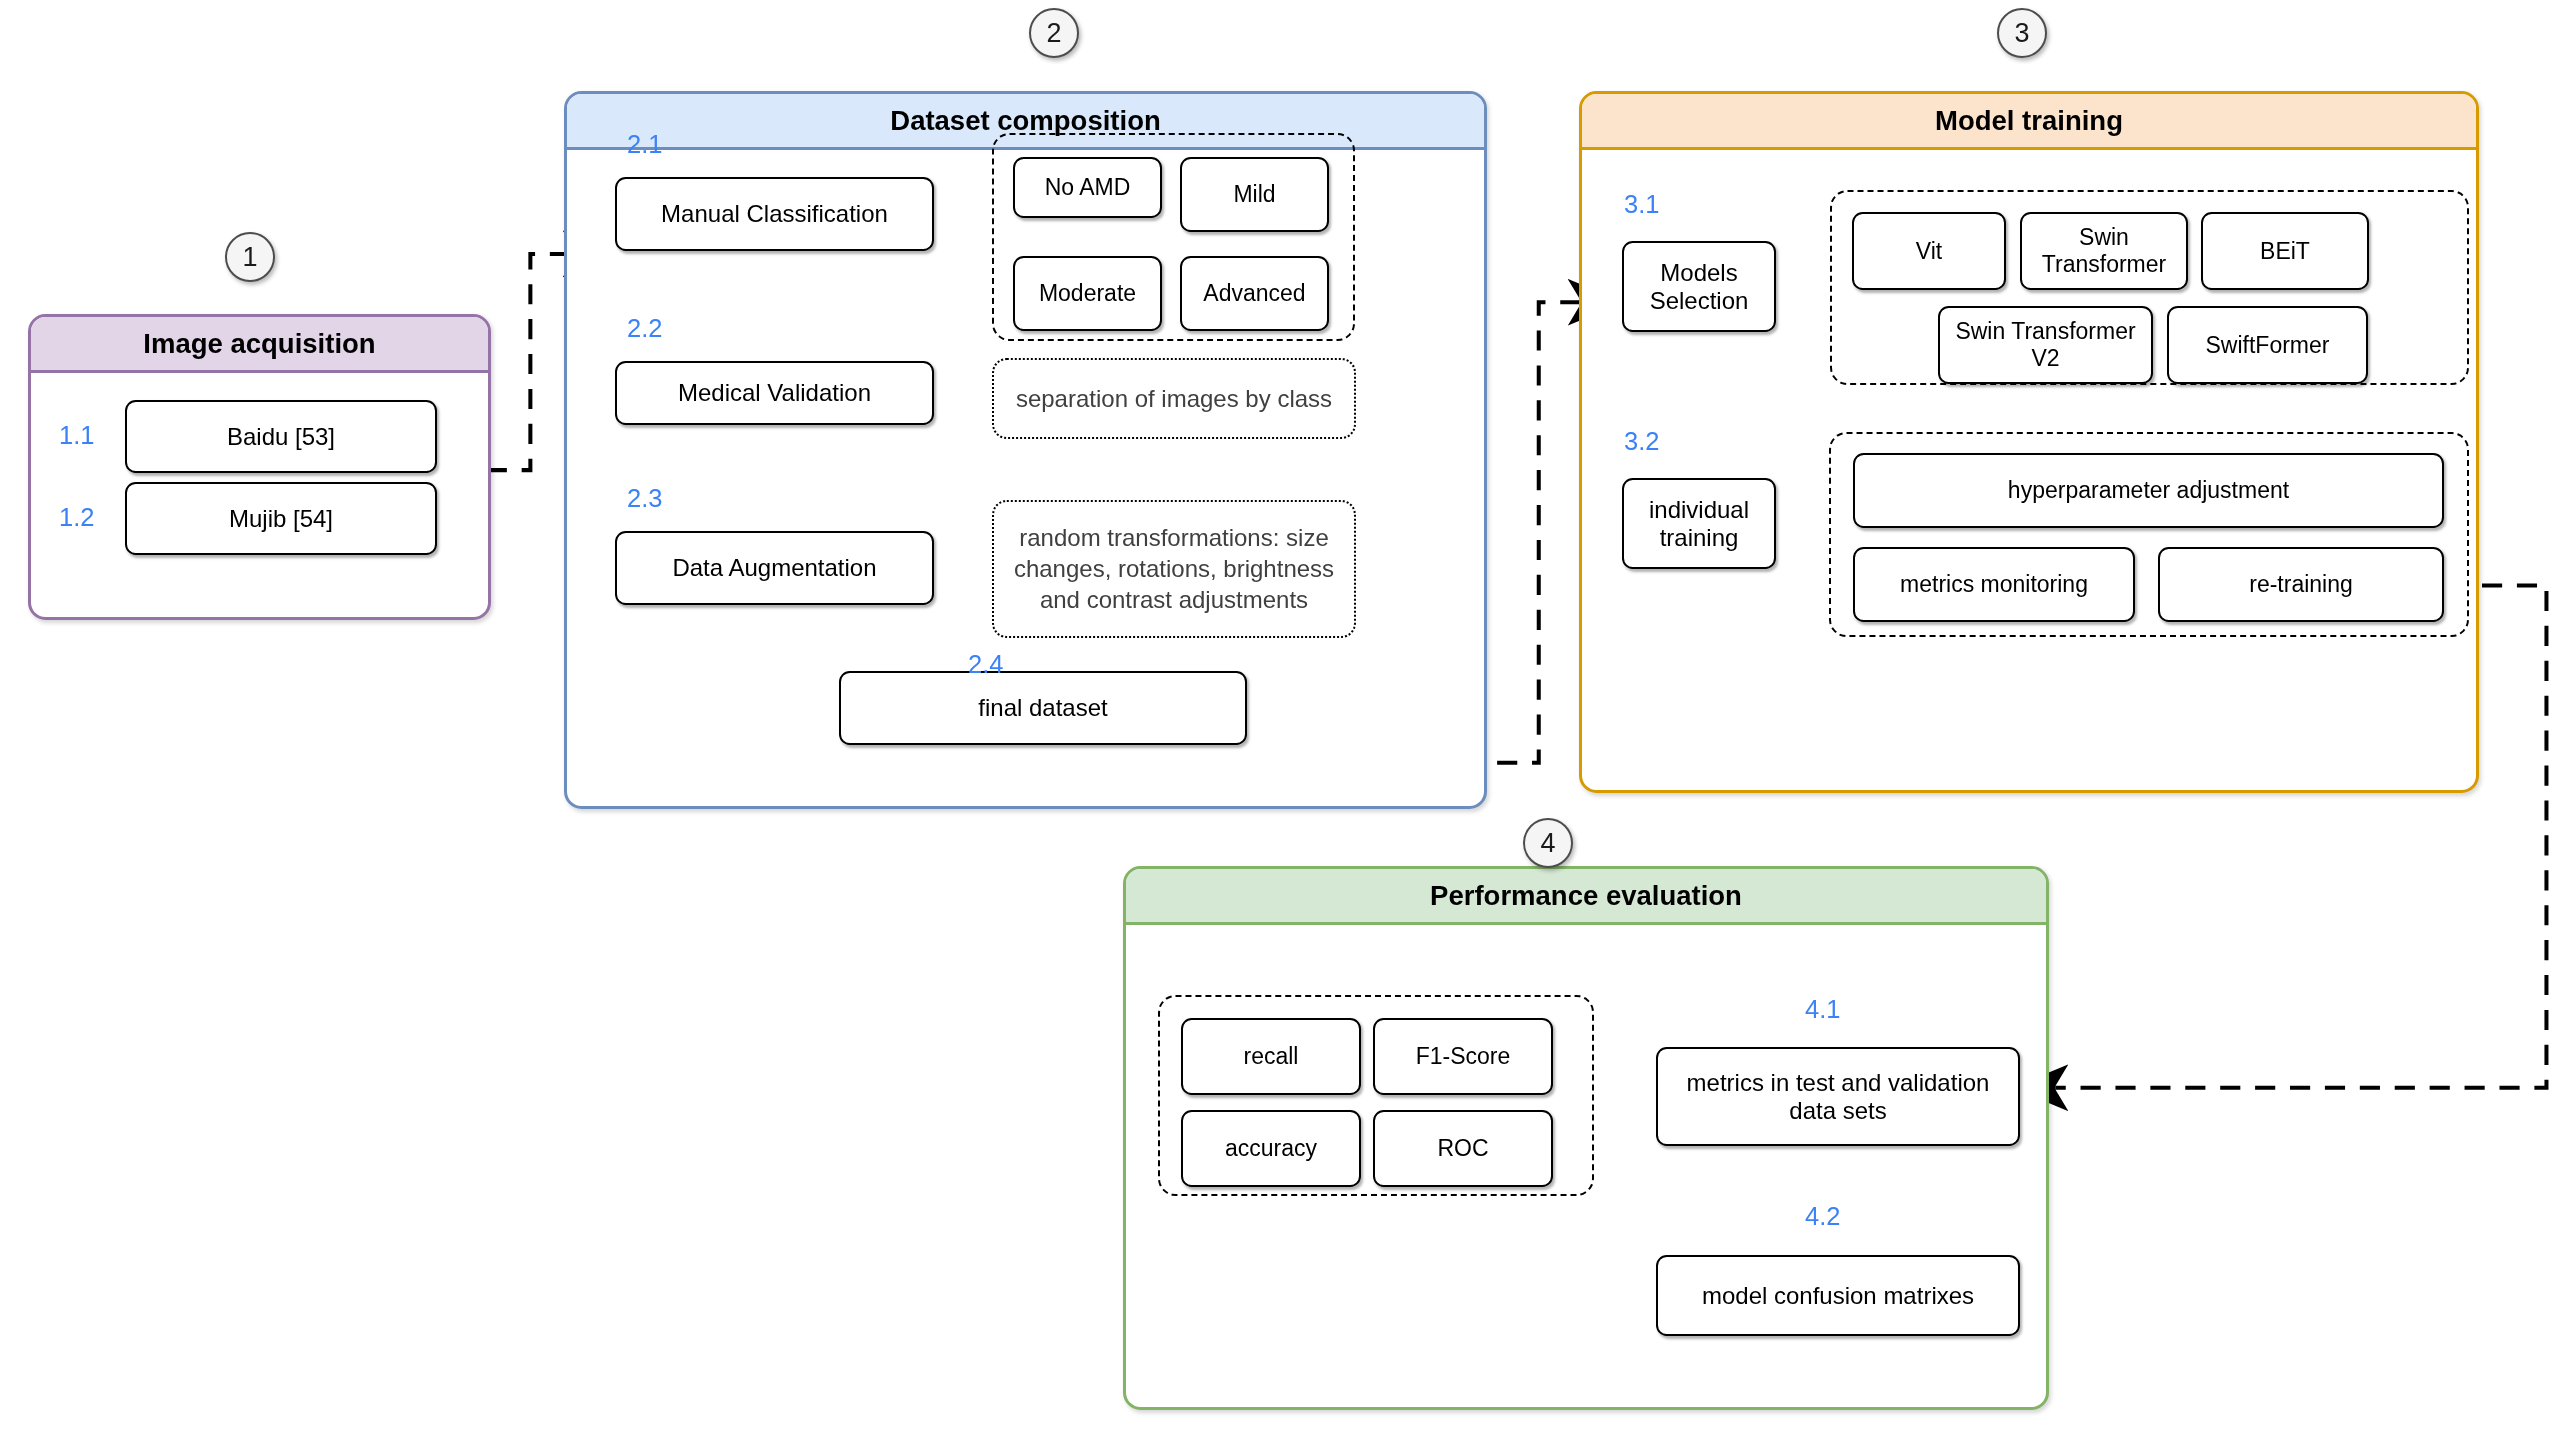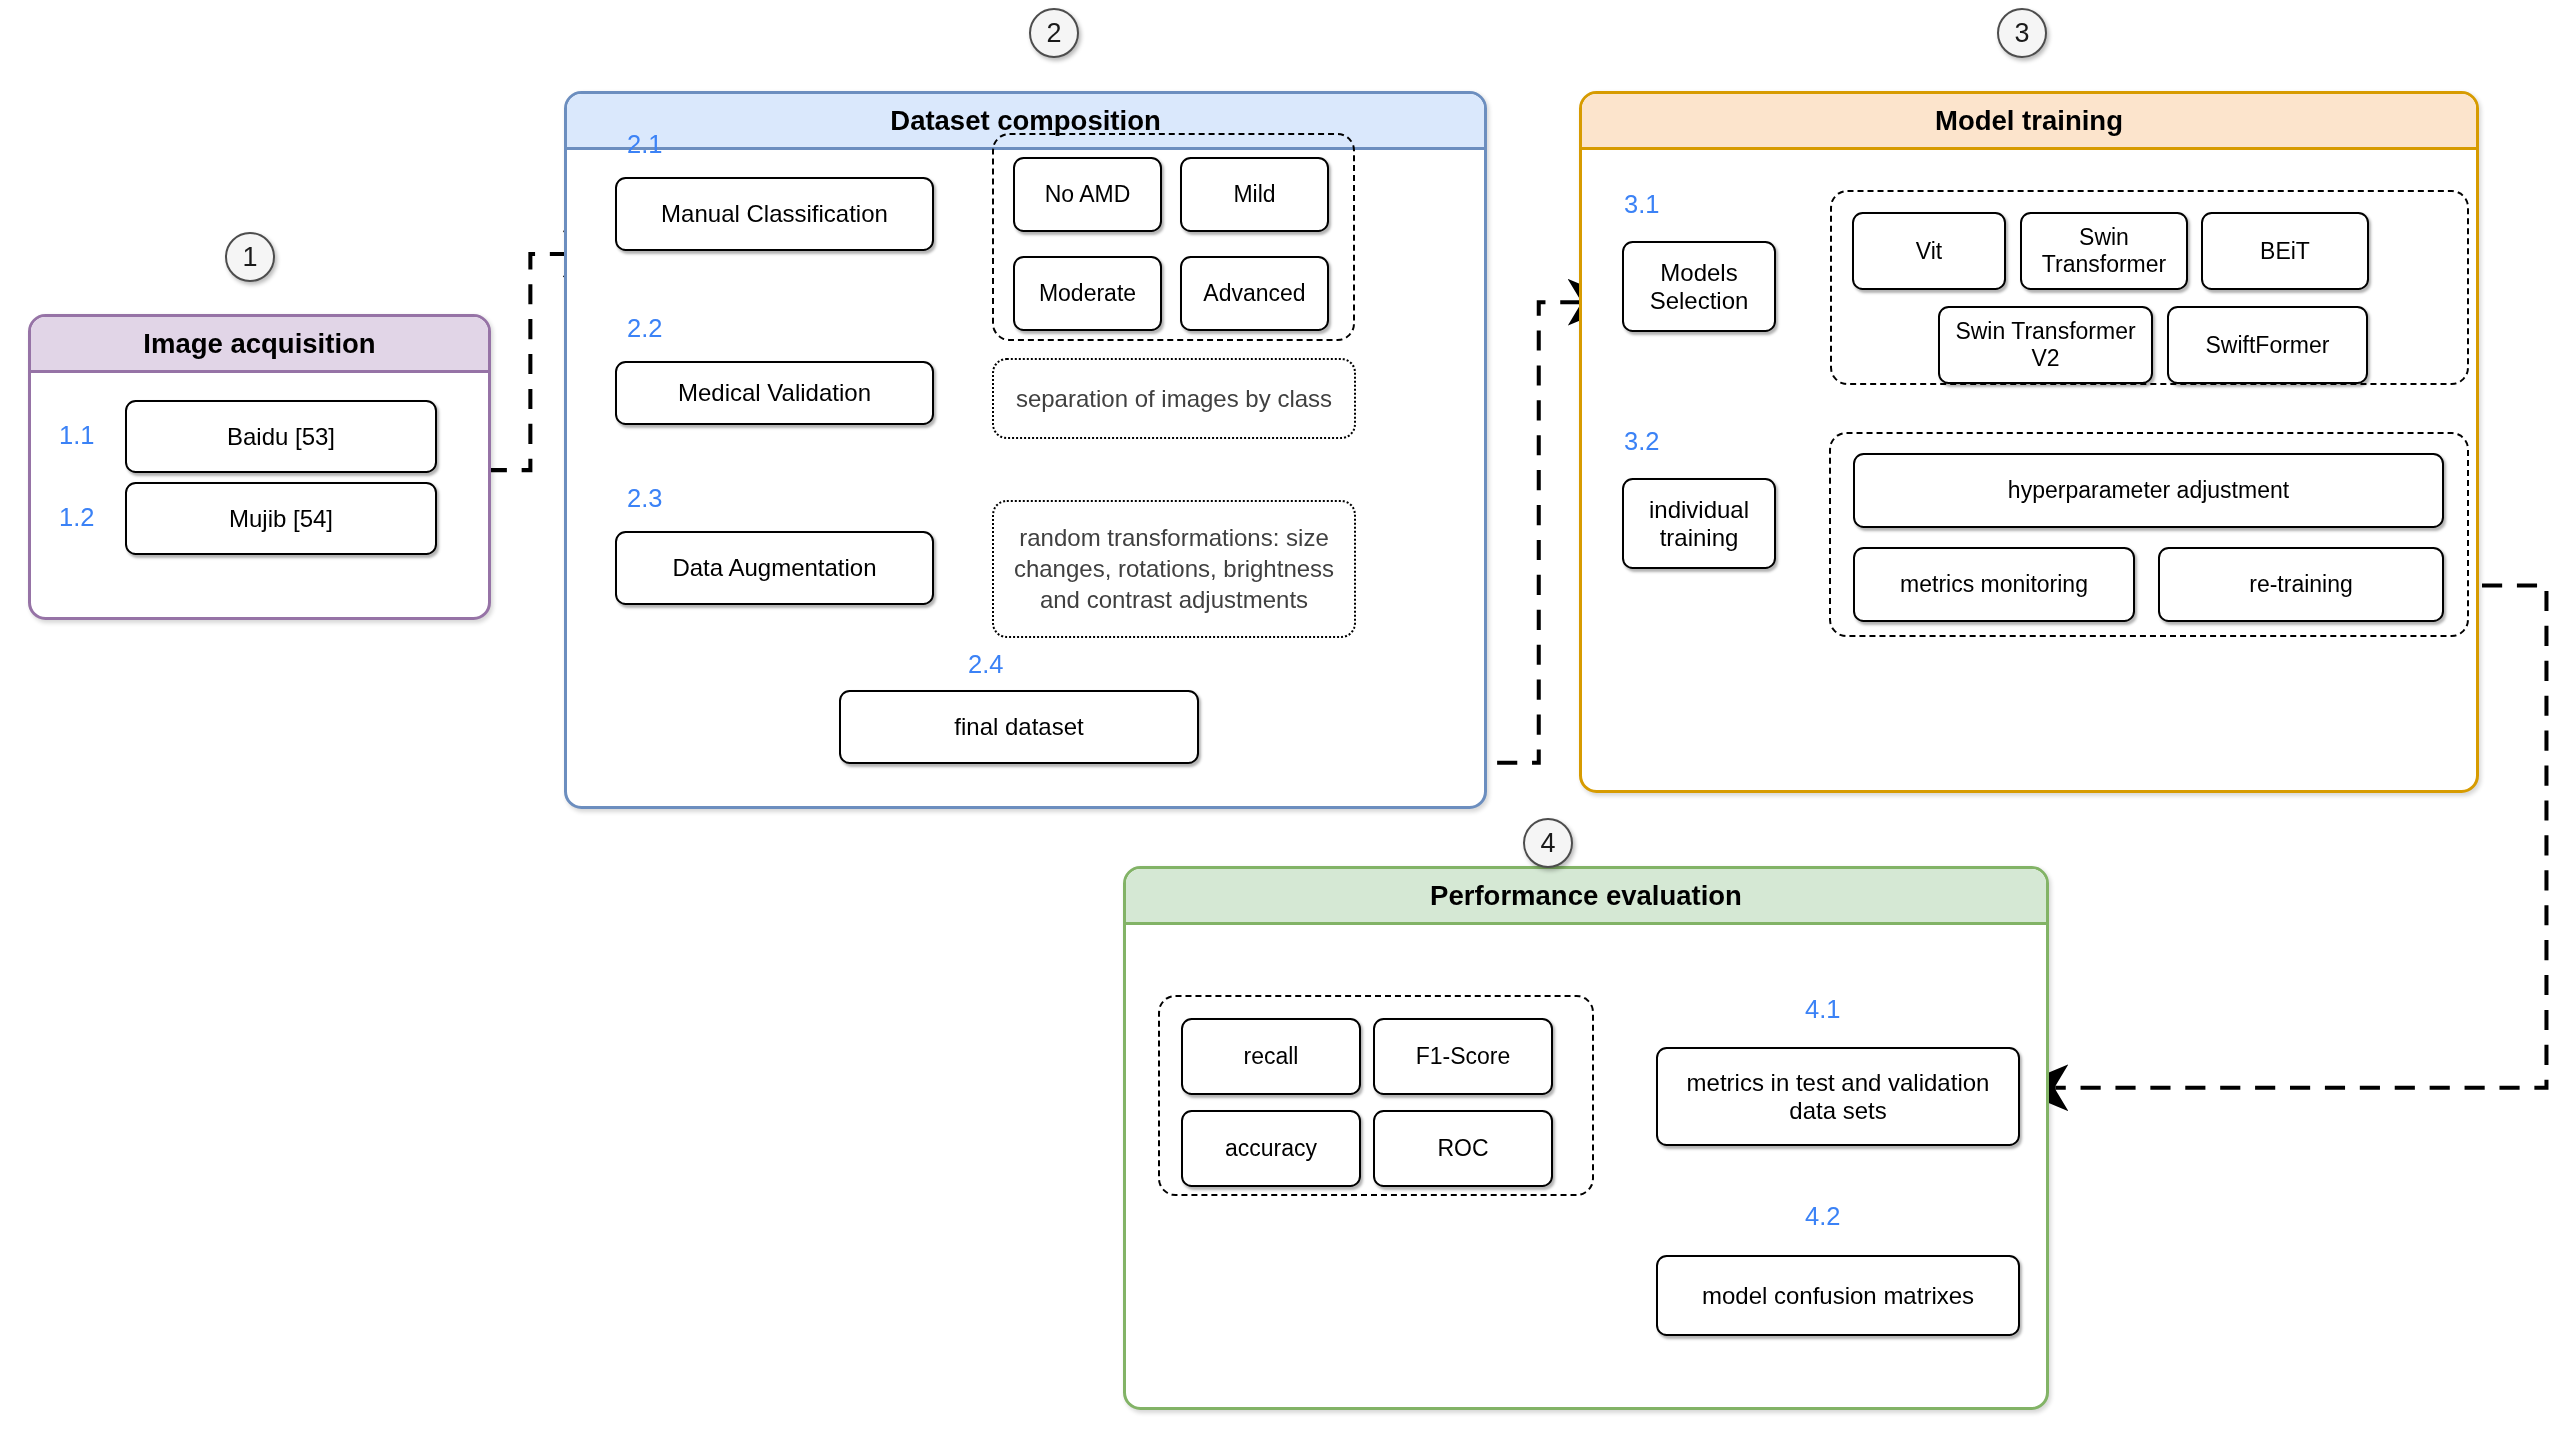--- a/index.html
+++ b/index.html
@@ -176,35 +176,35 @@
   </div>
 
   <div class="stage blue" style="left:564px; top:91px; width:923px; height:718px;">
     <div class="stage-title">Dataset composition</div>
     <div class="stage-body" style="height:658px;">
 
       <div class="step-num" style="left:60px; top:-20px;">2.1</div>
       <div class="node" style="left:48px; top:27px; width:319px; height:74px;">Manual Classification</div>
 
       <div class="group-dashed" style="left:425px; top:-17px; width:363px; height:208px;"></div>
-      <div class="node small" style="left:446px; top:6.7px; width:149px; height:75px;">No AMD</div>
+      <div class="node small" style="left:446px; top:6.7px; width:149px; height:61px;">No AMD</div>
       <div class="node small" style="left:613px; top:6.7px; width:149px; height:75px;">Mild</div>
       <div class="node small" style="left:446px; top:106px; width:149px; height:75px;">Moderate</div>
       <div class="node small" style="left:613px; top:106px; width:149px; height:75px;">Advanced</div>
 
       <div class="step-num" style="left:60px; top:164px;">2.2</div>
       <div class="node" style="left:48px; top:211px; width:319px; height:64px;">Medical Validation</div>
       <div class="group-dotted" style="left:425px; top:208px; width:364px; height:81px;">separation of images by class</div>
 
       <div class="step-num" style="left:60px; top:334px;">2.3</div>
       <div class="node" style="left:48px; top:381px; width:319px; height:74px;">Data Augmentation</div>
       <div class="group-dotted" style="left:425px; top:350px; width:364px; height:138px;">random transformations: size changes, rotations, brightness and contrast adjustments</div>
 
       <div class="step-num" style="left:401px; top:500px;">2.4</div>
-      <div class="node" style="left:272px; top:540px; width:360px; height:74px;">final dataset</div>
+      <div class="node" style="left:272px; top:521px; width:408px; height:74px;">final dataset</div>
     </div>
   </div>
 
   <div class="stage orange" style="left:1579px; top:91px; width:900px; height:702px;">
     <div class="stage-title">Model training</div>
     <div class="stage-body" style="height:641px;">
 
       <div class="step-num" style="left:42px; top:40px;">3.1</div>
       <div class="node" style="left:40px; top:91px; width:154px; height:91px;">Models Selection</div>
 

